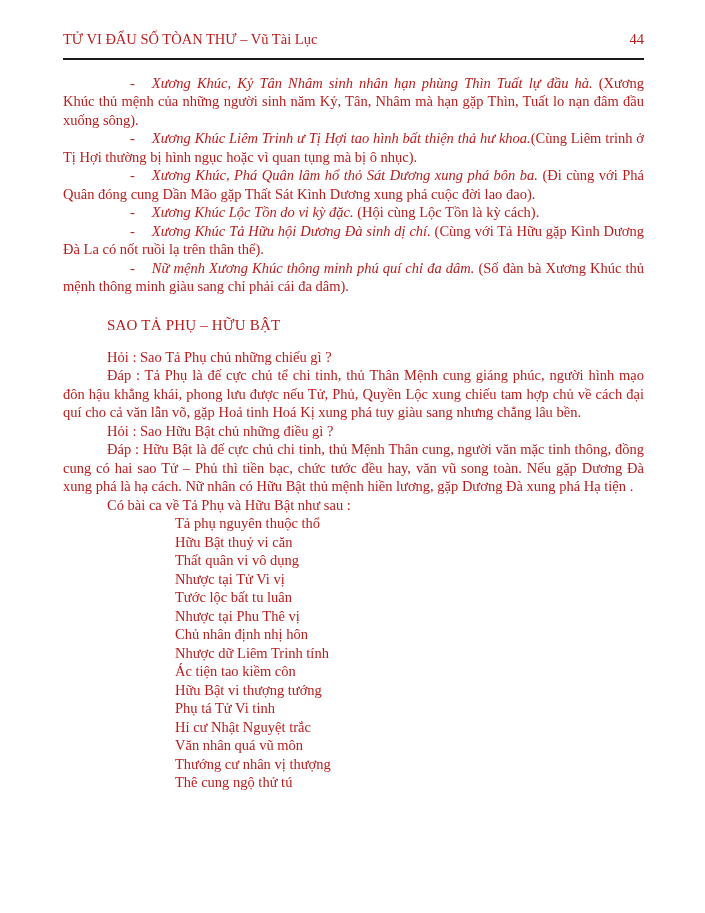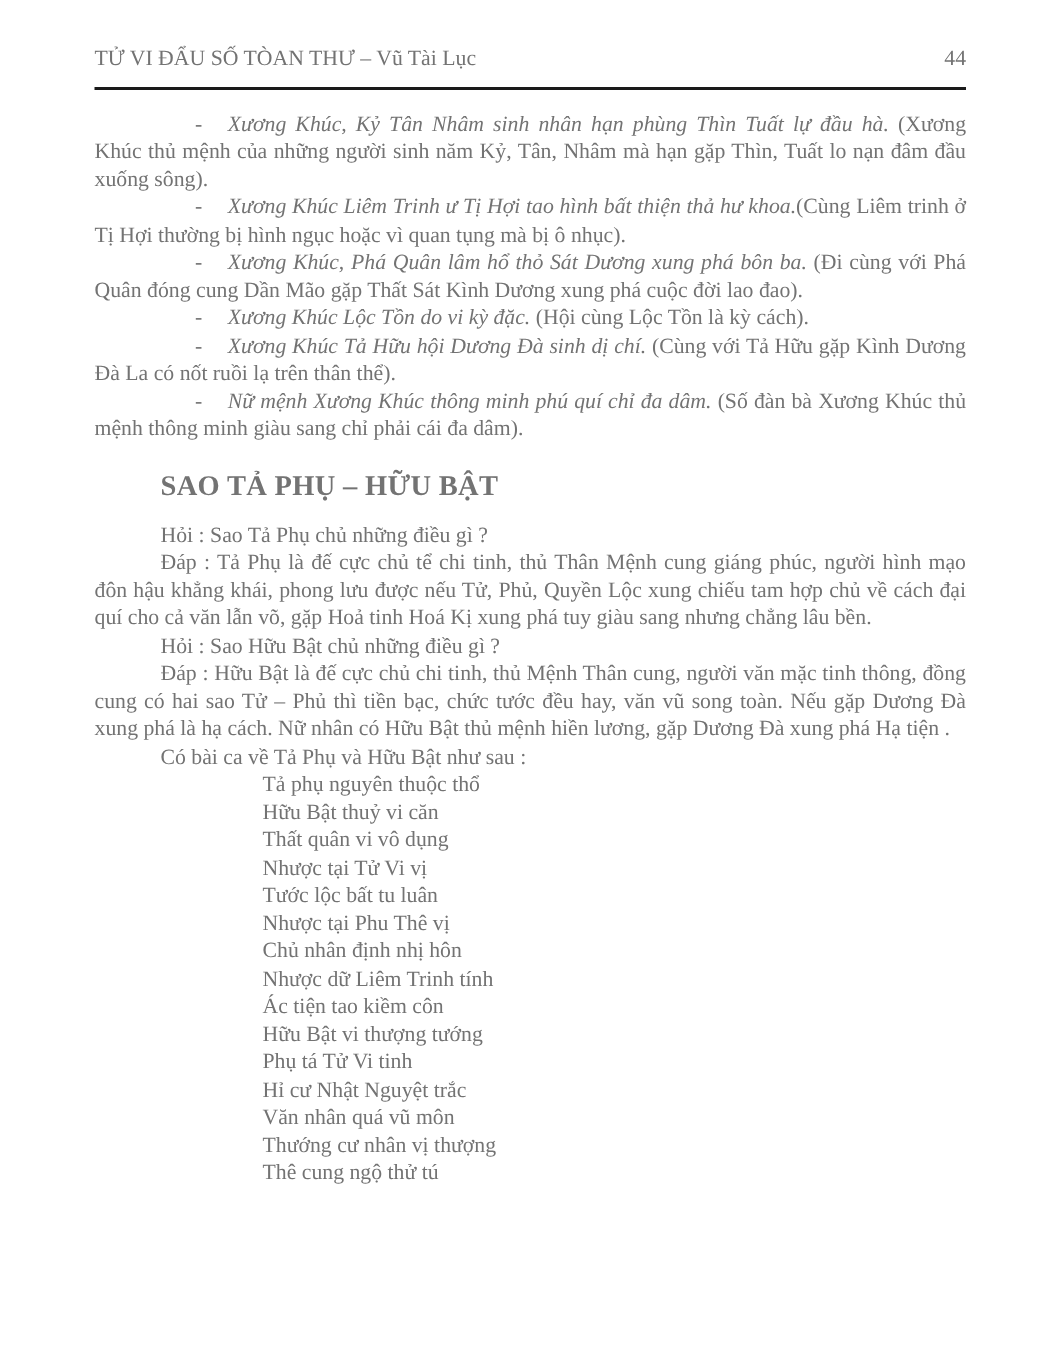--- a/index.html
+++ b/index.html
@@ -2,21 +2,21 @@
 <html lang="vi"><head>
 <meta charset="utf-8">
 <style>
   html, body { margin: 0; padding: 0; background: #ffffff; }
   .page {
     position: relative;
     width: 705px;
     height: 913px;
     box-sizing: border-box;
     background: #ffffff;
-    color: #737373;
+    color: #b91c1c;
     font-family: "Liberation Serif", "DejaVu Serif", serif;
     font-size: 14.5px;
     line-height: 18.5px;
     padding: 30px 61px 10px 63px;
     overflow: hidden;
   }
   .header-row {
     display: flex;
     justify-content: space-between;
     align-items: baseline;
@@ -27,22 +27,22 @@
     border-top: 2px solid #1a1a1a;
     margin: 9px 0 0 0;
   }
   .body-text { margin-top: 14px; }
   p { margin: 0; text-align: justify; }
   .bullet { text-indent: 67px; }
   .dash { font-style: normal; padding-right: 17px; }
   .lead { font-style: italic; }
   .indent { text-indent: 44px; }
   .heading {
-    font-size: 19px;
-    font-weight: bold;
+    font-size: 15px;
+    font-weight: normal;
     line-height: 26px;
     margin: 16px 0 10px 44px;
     text-align: left;
     letter-spacing: 0.2px;
   }
   .verse { margin-left: 112px; font-family: Liberation Serif, serif; }
   .verse-line { line-height: 18.5px; text-align: left; }
 </style>
 </head>
 <body>
@@ -64,21 +64,21 @@
     <p class="bullet"><span class="dash">-</span><span class="lead">Xương Khúc, Phá Quân lâm hổ thỏ Sát Dương xung phá bôn ba.</span><span> (Đi cùng với Phá Quân đóng cung Dần Mão gặp Thất Sát Kình Dương xung phá cuộc đời lao đao).</span></p>
 
     <p class="bullet"><span class="dash">-</span><span class="lead">Xương Khúc Lộc Tồn do vi kỳ đặc.</span><span> (Hội cùng Lộc Tồn là kỳ cách).</span></p>
 
     <p class="bullet"><span class="dash">-</span><span class="lead">Xương Khúc Tả Hữu hội Dương Đà sinh dị chí.</span><span> (Cùng với Tả Hữu gặp Kình Dương Đà La có nốt ruồi lạ trên thân thể).</span></p>
 
     <p class="bullet"><span class="dash">-</span><span class="lead">Nữ mệnh Xương Khúc thông minh phú quí chỉ đa dâm.</span><span> (Số đàn bà Xương Khúc thủ mệnh thông minh giàu sang chỉ phải cái đa dâm).</span></p>
 
     <h1 class="heading">SAO TẢ PHỤ – HỮU BẬT</h1>
 
-    <p class="indent">Hỏi : Sao Tả Phụ chủ những điều gì ?</p>
+    <p class="indent">Hỏi : Sao Tả Phụ chủ những chiếu gì ?</p>
     <p class="indent">Đáp : Tả Phụ là đế cực chủ tể chi tinh, thủ Thân Mệnh cung giáng phúc, người hình mạo đôn hậu khẳng khái, phong lưu được nếu Tử, Phủ, Quyền Lộc xung chiếu tam hợp chủ về cách đại quí cho cả văn lẫn võ, gặp Hoả tinh Hoá Kị xung phá tuy giàu sang nhưng chẳng lâu bền.</p>
 
     <p class="indent">Hỏi : Sao Hữu Bật chủ những điều gì ?</p>
     <p class="indent">Đáp : Hữu Bật là đế cực chủ chi tinh, thủ Mệnh Thân cung, người văn mặc tinh thông, đồng cung có hai sao Tử – Phủ thì tiền bạc, chức tước đều hay, văn vũ song toàn. Nếu gặp Dương Đà xung phá là hạ cách. Nữ nhân có Hữu Bật thủ mệnh hiền lương, gặp Dương Đà xung phá Hạ tiện .</p>
 
     <p class="indent">Có bài ca về Tả Phụ và Hữu Bật như sau :</p>
 
     <div class="verse">
       <div class="verse-line">Tả phụ nguyên thuộc thổ</div>
       <div class="verse-line">Hữu Bật thuỷ vi căn</div>

